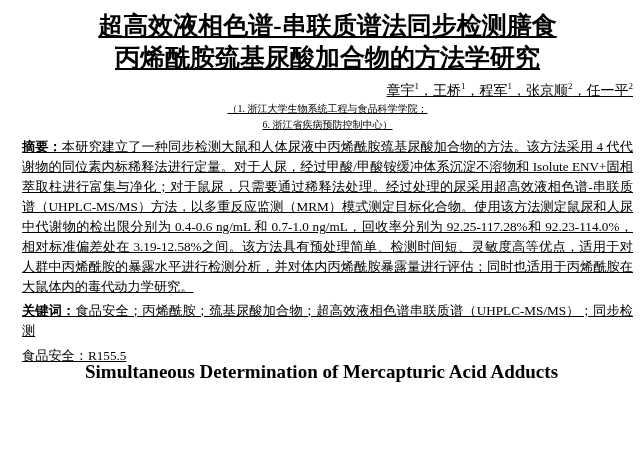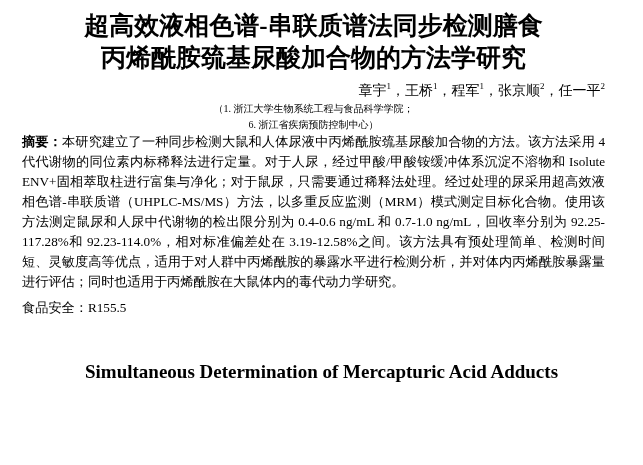--- a/index.html
+++ b/index.html
@@ -12,21 +12,22 @@
     height: 465px;
     overflow: hidden;
     font-family: "Liberation Serif", serif;
     color: #000000;
   }
   .page {
     width: 643px;
     height: 381px;
     position: relative;
     box-sizing: border-box;
-    padding: 10px 38px 0 22px;
+    padding: 10px 10px 0 22px;
+    text-decoration: underline;
   }
   .title {
     text-align: center;
     font-size: 25px;
     font-weight: bold;
     line-height: 1.28;
     letter-spacing: 0px;
     margin: 0 0 6px 0;
   }
   .title .line {
@@ -44,20 +45,21 @@
   }
   .affil {
     text-align: center;
     font-size: 10px;
     line-height: 1.55;
   }
   .affil .aline {
     display: block;
   }
   .abstract {
+    margin-top: 5px;
     font-size: 13.2px;
     line-height: 1.52;
     text-align: justify;
     text-justify: inter-ideograph;
   }
   .abstract .lead {
     font-weight: bold;
   }
   .keywords {
     margin-top: 3px;
@@ -104,18 +106,21 @@
 
   <div class="affil">
     <span class="aline">（1. 浙江大学生物系统工程与食品科学学院；</span>
     <span class="aline">6. 浙江省疾病预防控制中心）</span>
   </div>
 
   <div class="abstract">
     <span class="lead">摘要：</span><span>本研究建立了一种同步检测大鼠和人体尿液中丙烯酰胺巯基尿酸加合物的方法。该方法采用 4 代代谢物的同位素内标稀释法进行定量。对于人尿，经过甲酸/甲酸铵缓冲体系沉淀不溶物和 Isolute ENV+固相萃取柱进行富集与净化；对于鼠尿，只需要通过稀释法处理。经过处理的尿采用超高效液相色谱-串联质谱（UHPLC-MS/MS）方法，以多重反应监测（MRM）模式测定目标化合物。使用该方法测定鼠尿和人尿中代谢物的检出限分别为 0.4-0.6 ng/mL 和 0.7-1.0 ng/mL，回收率分别为 92.25-117.28%和 92.23-114.0%，相对标准偏差处在 3.19-12.58%之间。该方法具有预处理简单、检测时间短、灵敏度高等优点，适用于对人群中丙烯酰胺的暴露水平进行检测分析，并对体内丙烯酰胺暴露量进行评估；同时也适用于丙烯酰胺在大鼠体内的毒代动力学研究。</span>
   </div>
 
+  <div class="keywords">
+    <span class="lead">关键词：</span><span>食品安全；丙烯酰胺；巯基尿酸加合物；超高效液相色谱串联质谱（UHPLC-MS/MS）；同步检测</span>
+  </div>
 
   <div class="clc">食品安全：R155.5</div>
 
   <div class="en-title">Simultaneous Determination of Mercapturic Acid Adducts</div>
 
 </div>
 
 </body></html>

